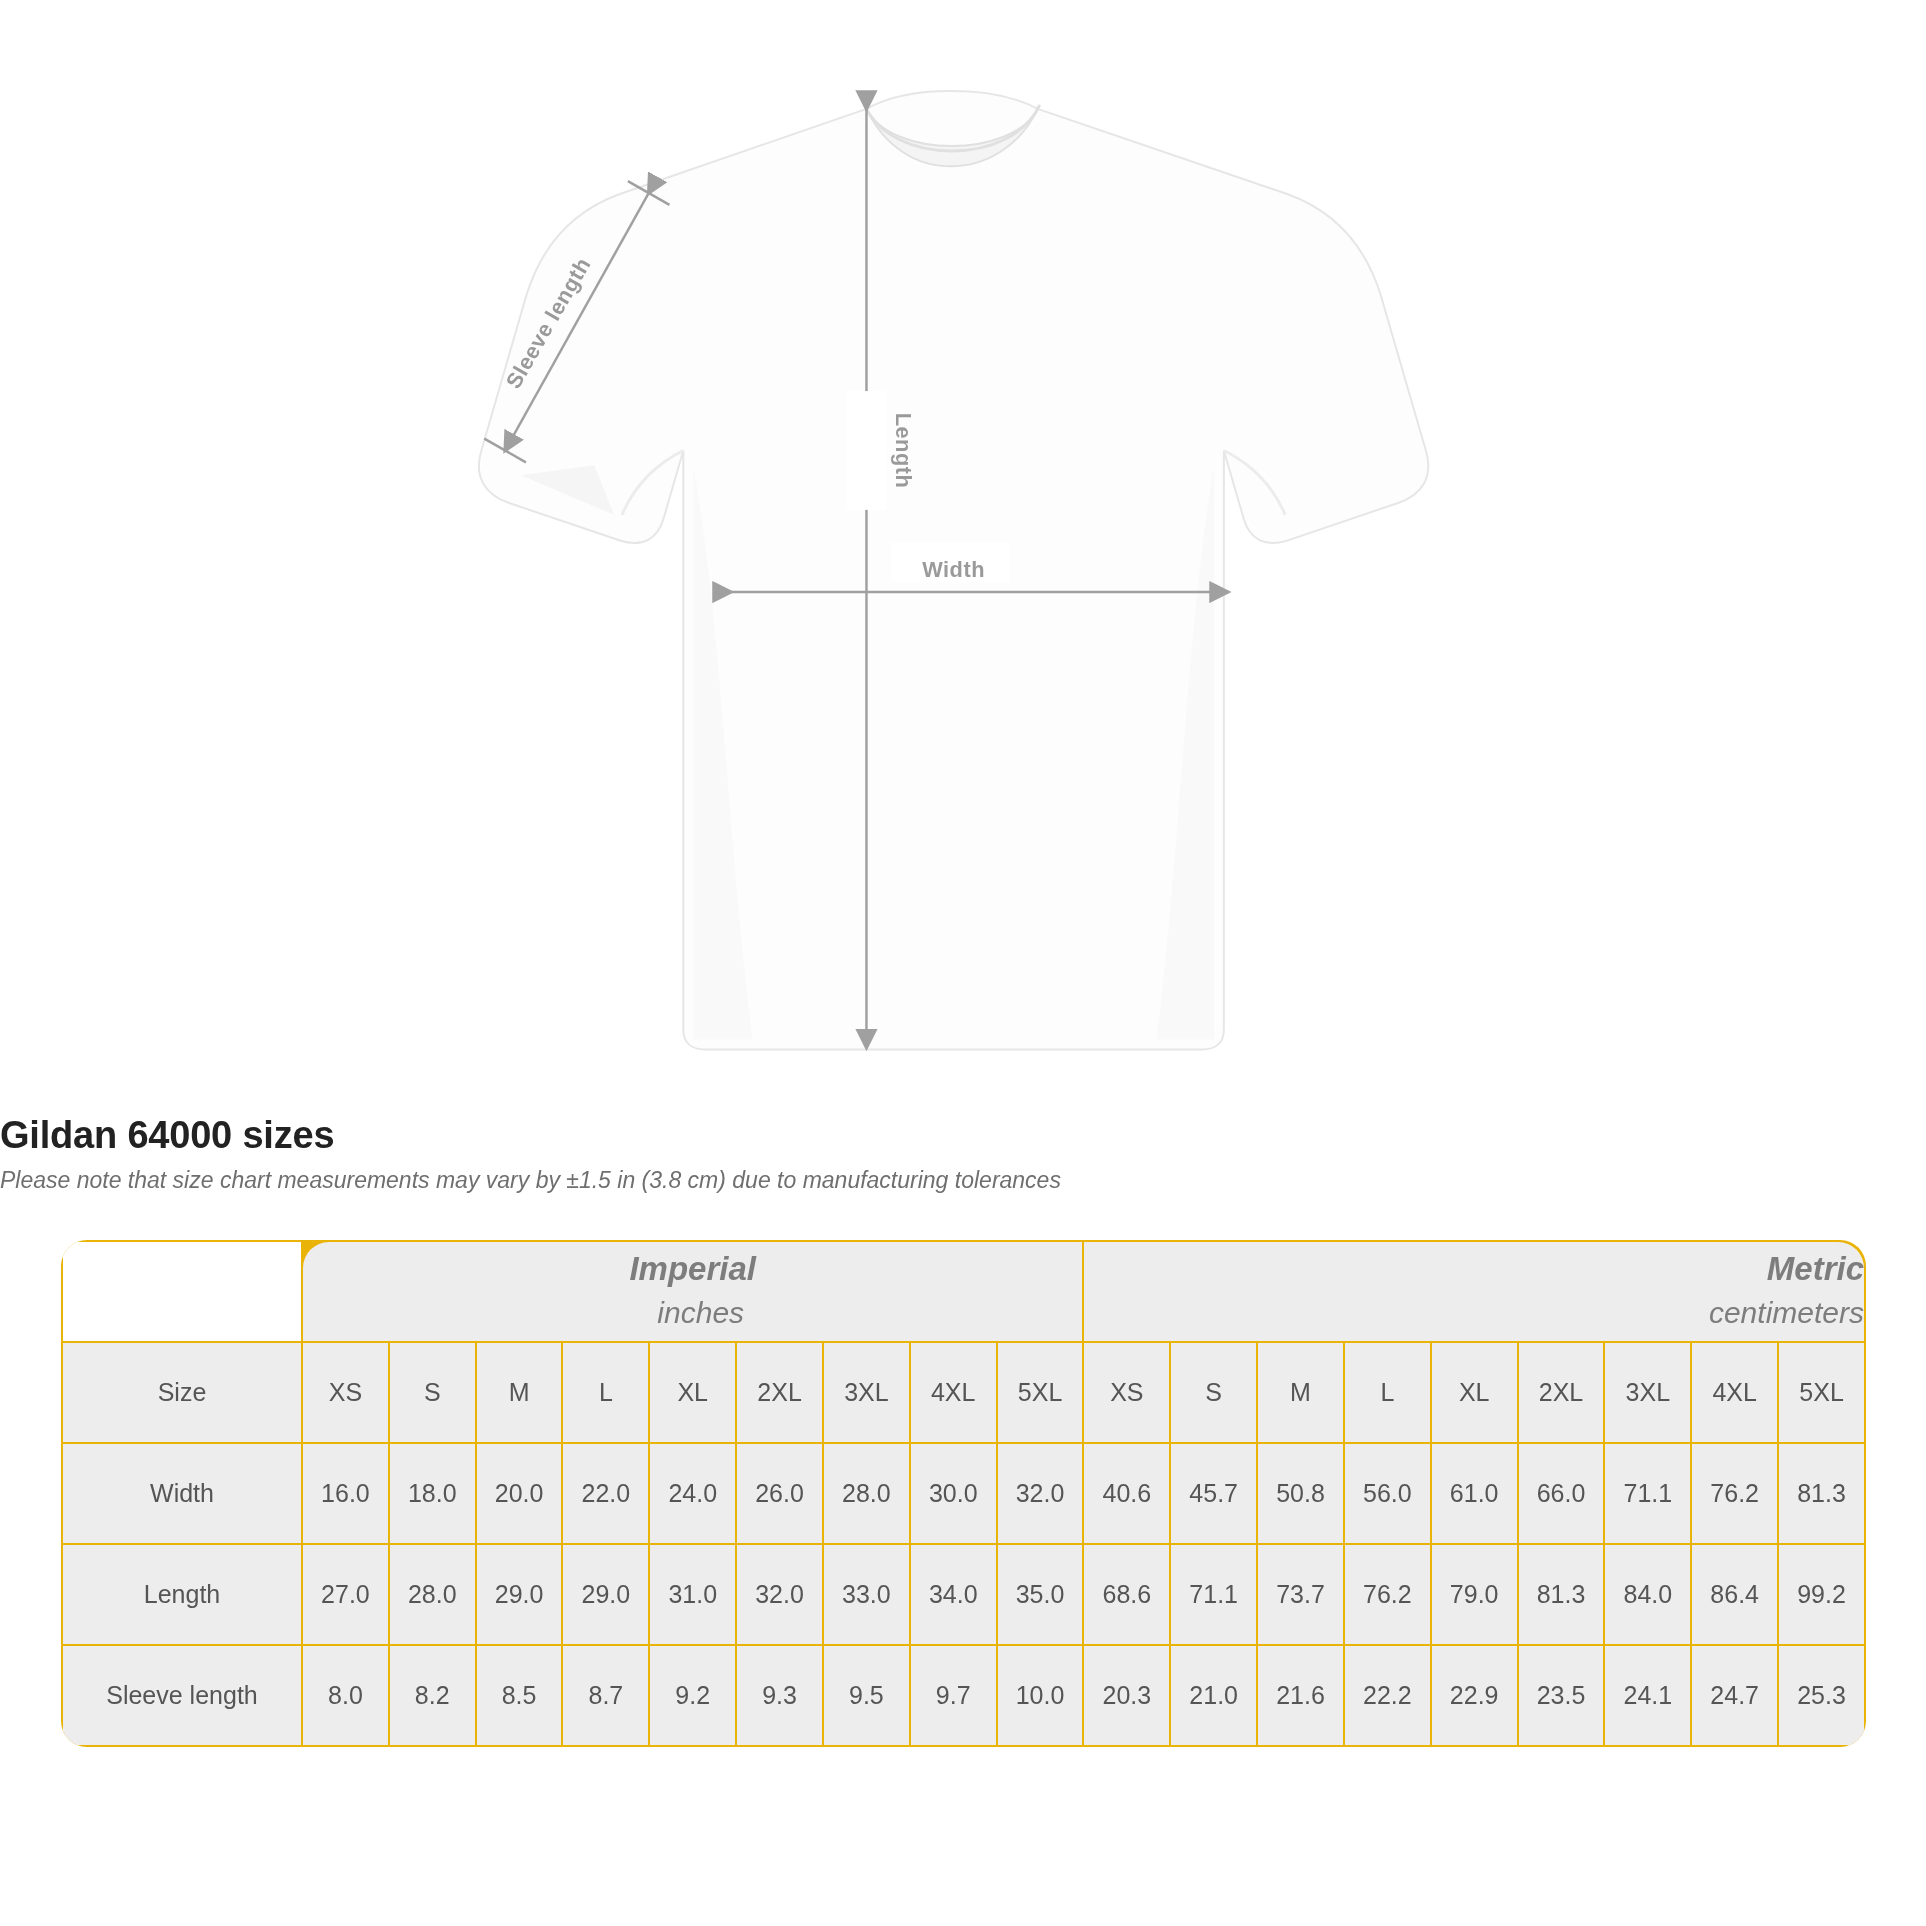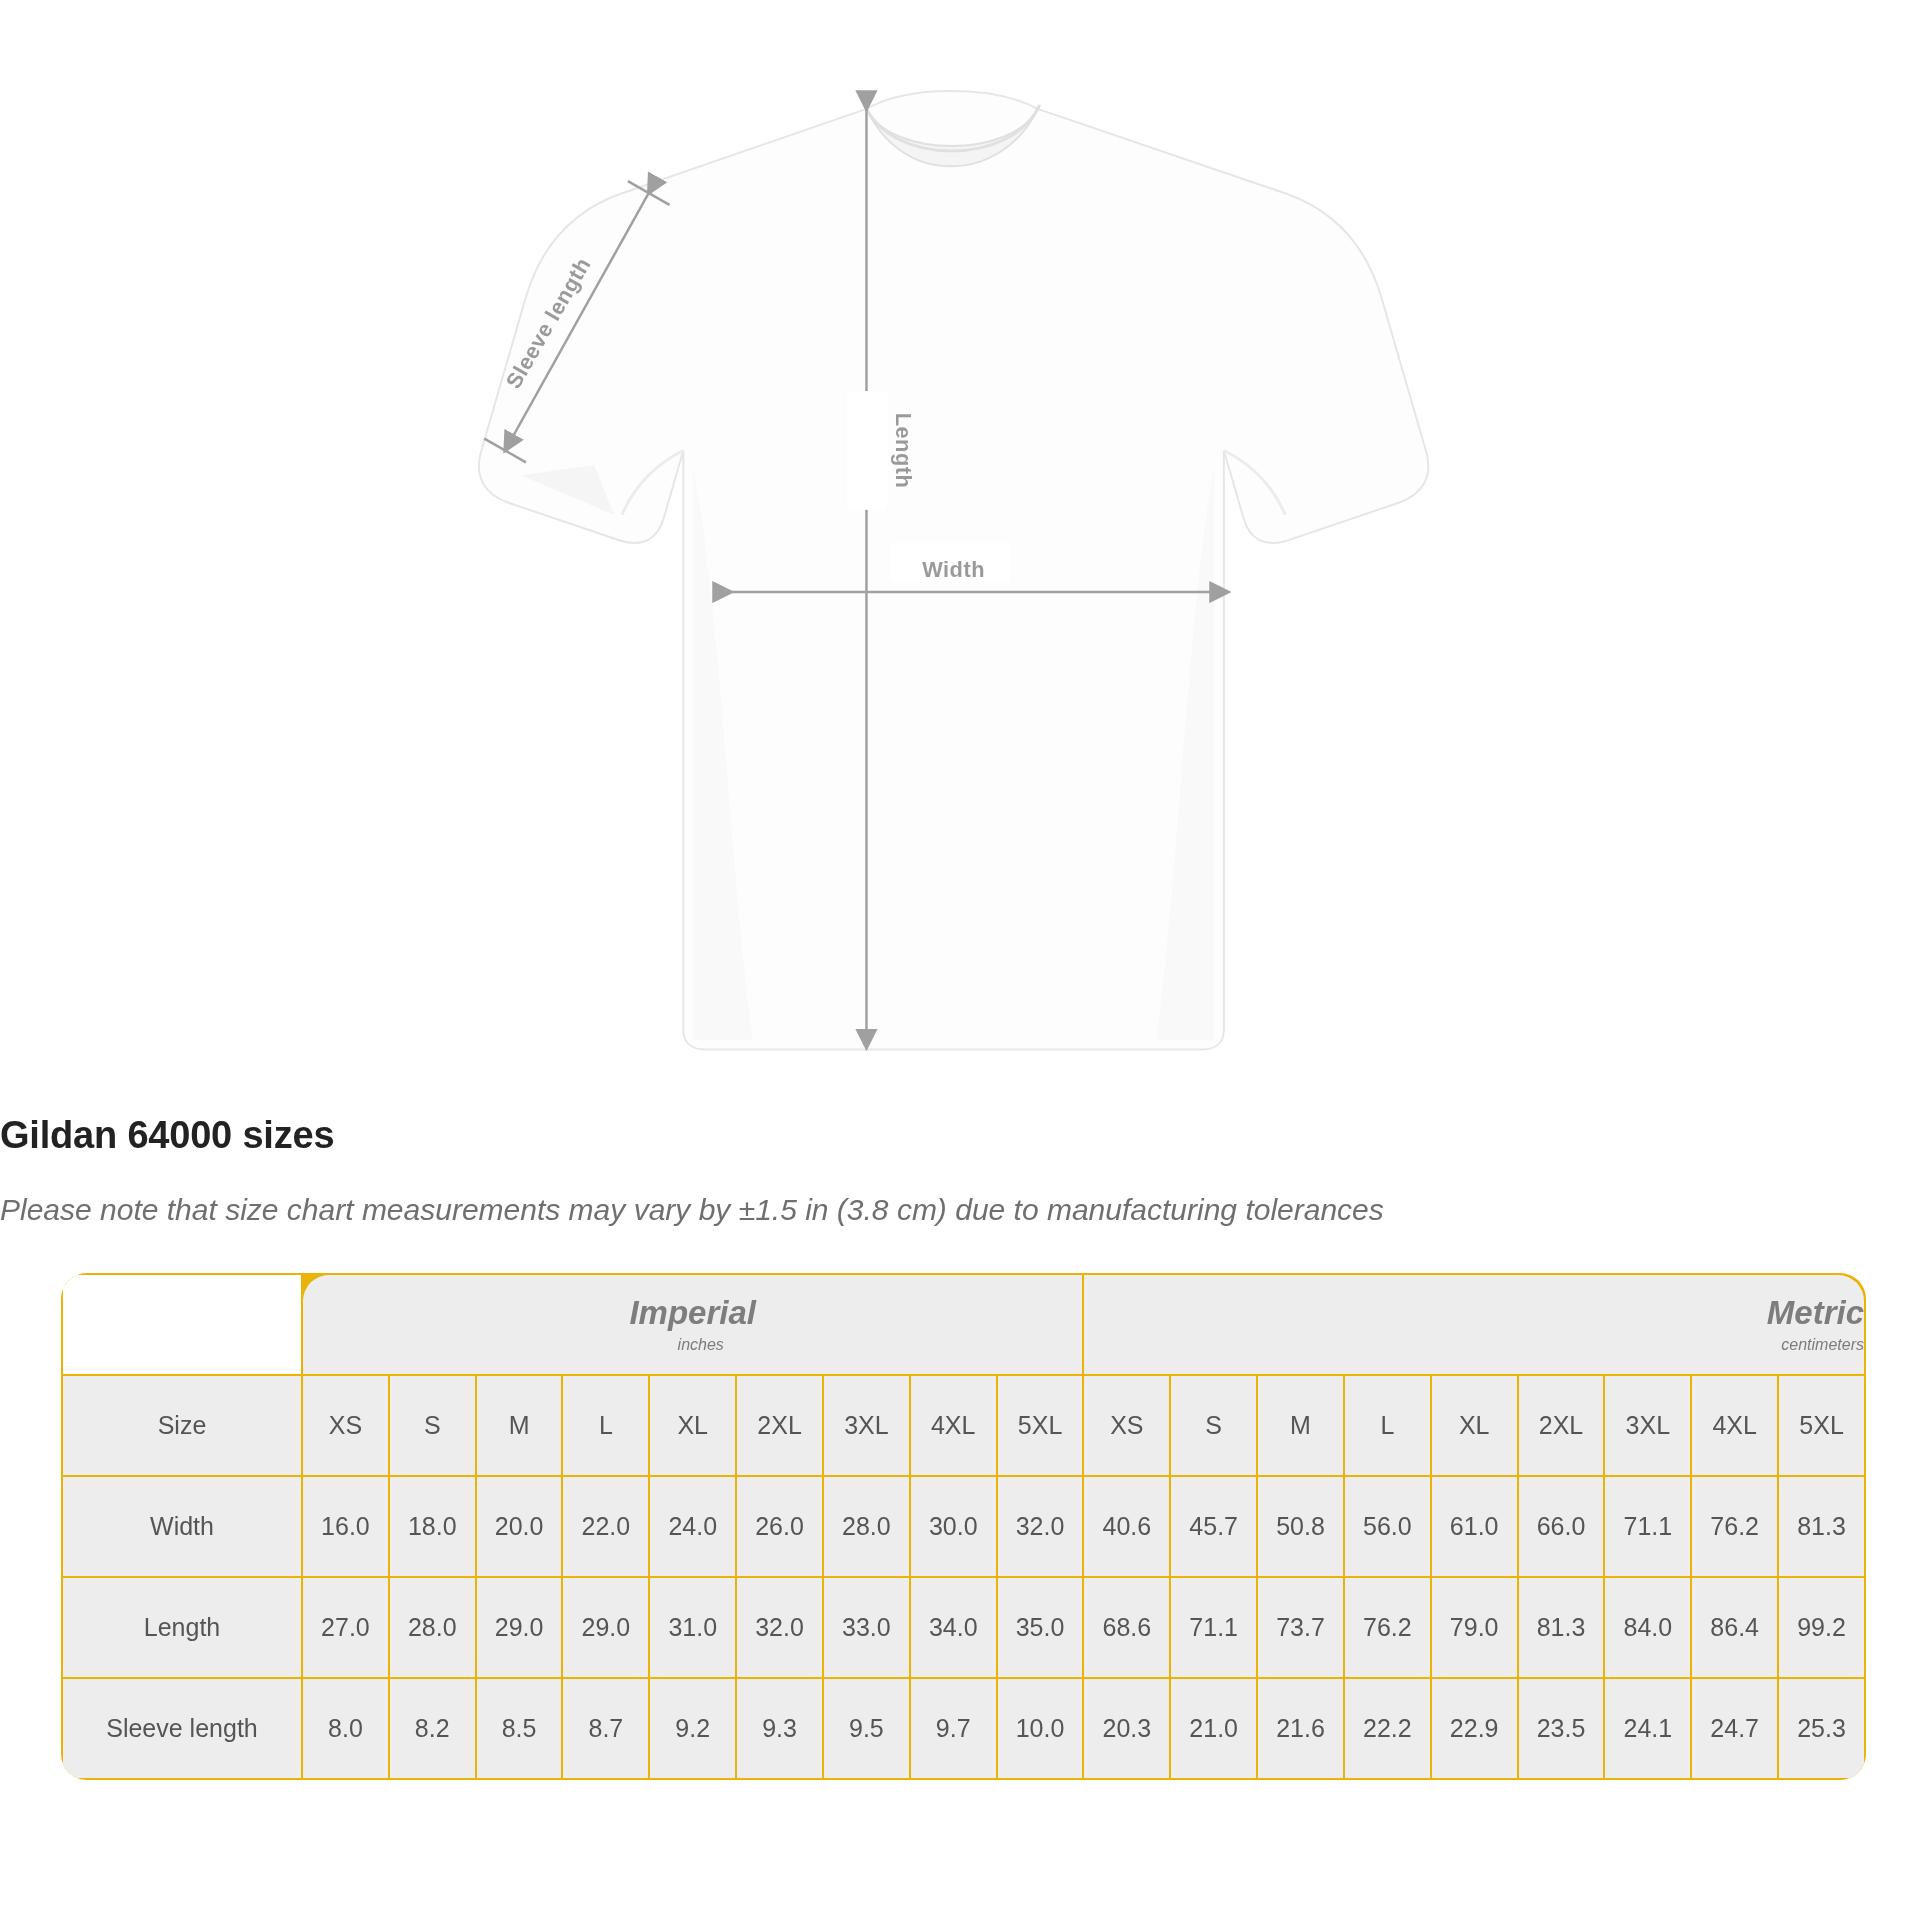--- a/index.html
+++ b/index.html
@@ -44,22 +44,22 @@
   .title-block {
     margin-top: 20px;
   }
   .chart-title {
     font-size: 38px;
     font-weight: bold;
     color: #222222;
     letter-spacing: -0.2px;
   }
   .chart-note {
-    margin-top: 36px;
-    font-size: 30px;
+    margin-top: 10px;
+    font-size: 23px;
     font-style: italic;
     color: #6f6f6f;
   }
 
   
   .table-wrap {
     margin: 46px 61px 0 61px;
     border-radius: 26px;
     overflow: hidden;
     background: #ffffff;
@@ -87,21 +87,21 @@
     background: #ededed;
   }
   .unit-name {
     font-size: 33px;
     font-style: italic;
     font-weight: bold;
     color: #7d7d7d;
     line-height: 1.25;
   }
   .unit-sub {
-    font-size: 16px;
+    font-size: 30px;
     font-style: italic;
     color: #7d7d7d;
     line-height: 1.5;
     padding-left: 16px;
   }
   .corner-cell {
     background: #ffffff !important;
   }
   .row-head {
     font-weight: bold;

